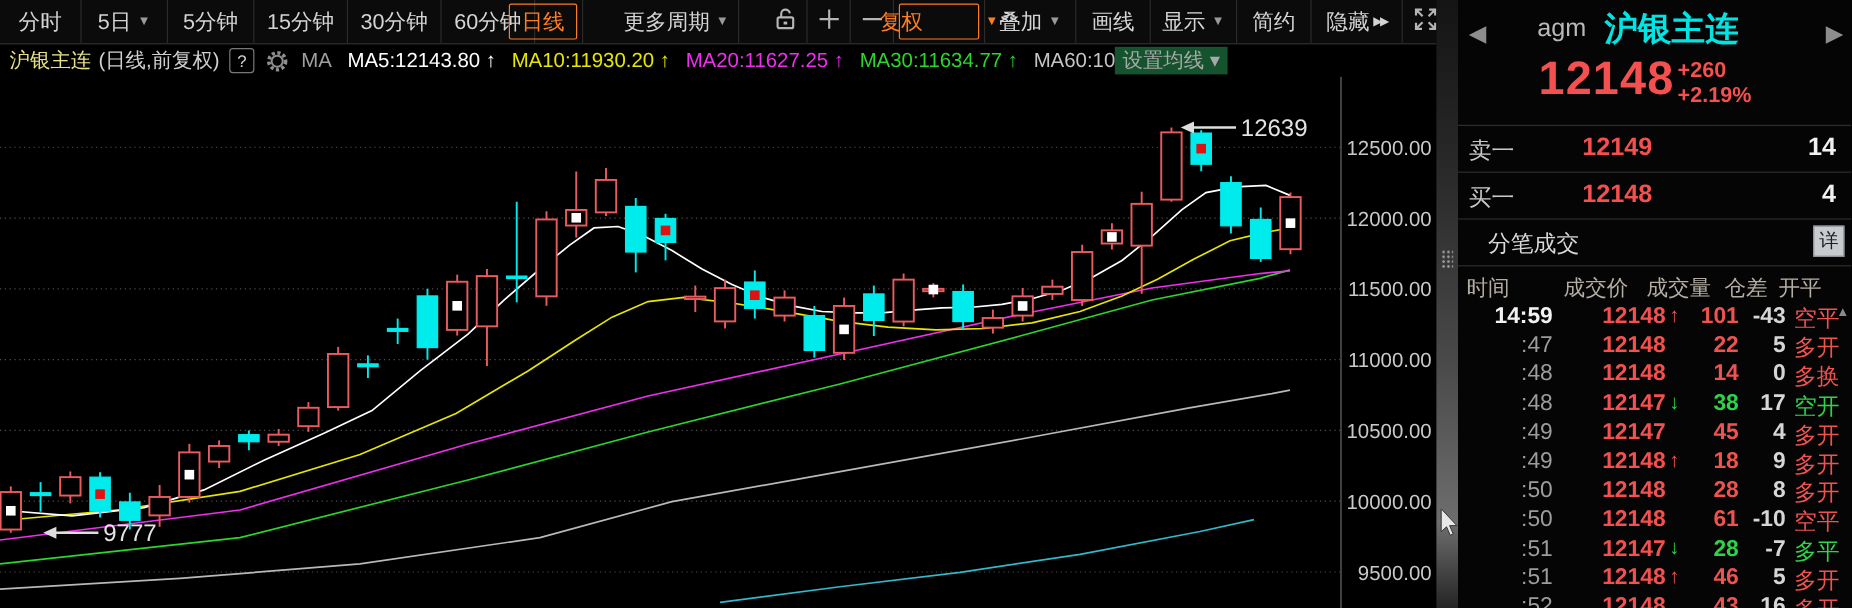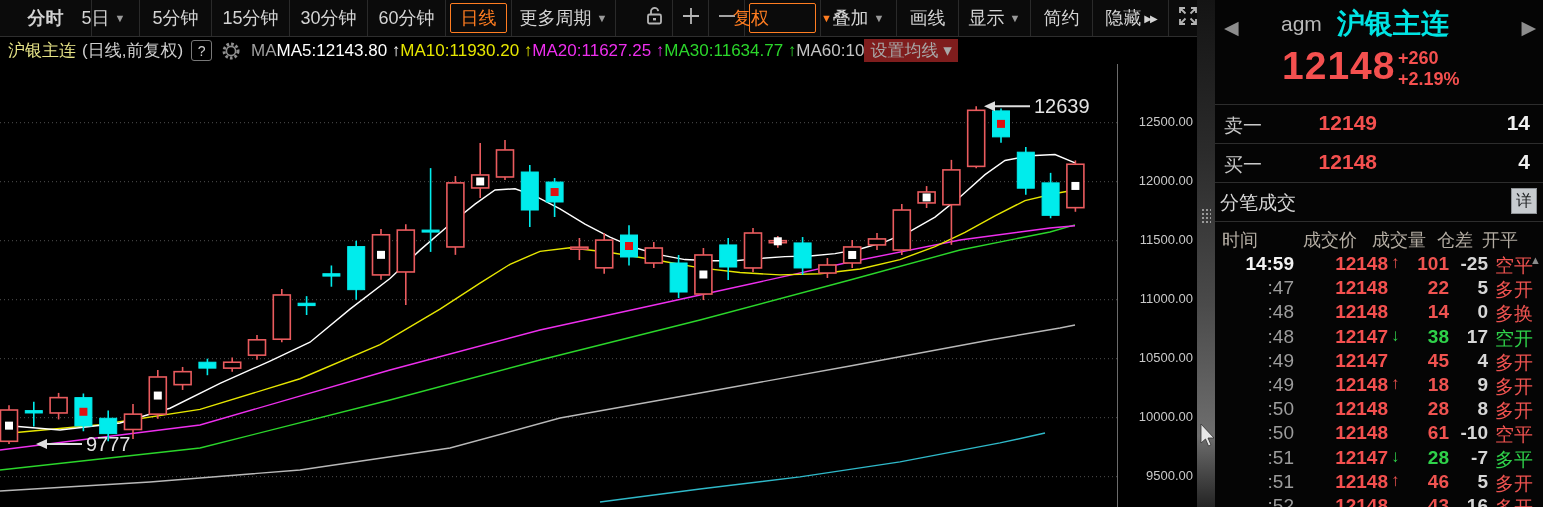--- a/index.html
+++ b/index.html
@@ -20,88 +20,88 @@
 
   
   #legend { position:absolute; left:0; top:37px; width:1197px; height:27px; display:flex; align-items:center; font-size:17px; }
   #legend > * { flex:0 0 auto; }
   .lg-symbol { color:#e6e387; margin-left:8px; }
   .lg-params { color:#cfcfcf; margin-left:6px; }
   .lg-help { width:21px; height:21px; border:1px solid #787878; border-radius:3px; color:#cfcfcf;
              display:flex; align-items:center; justify-content:center; font-size:14px; margin-left:8px; cursor:pointer; }
   .lg-gear { margin-left:9px; cursor:pointer; display:flex; }
   .lg-ma { color:#9f9f9f; margin-left:10px; }
-  .lg-item { white-space:nowrap; }
-  .lg-set { color:#a8a8a8; background:#7f1d1d; padding:0 6px; cursor:pointer; white-space:nowrap; }
+  .lg-item { margin-left:13px; white-space:nowrap; }
+  .lg-set { color:#a8a8a8; background:#14532d; padding:0 6px; cursor:pointer; white-space:nowrap; }
 
   
   #chart { position:absolute; left:0; top:64px; cursor:crosshair; }
   #vaxis-line { position:absolute; left:1117px; top:64px; width:1px; height:443px; background:#6b6b6b; }
-  .axis-label { position:absolute; width:72px; left:1121px; text-align:right; color:#c9c9c9; font-size:13px; }
+  .axis-label { position:absolute; width:72px; left:1121px; text-align:right; color:#c9c9c9; font-size:17px; }
 
   
   #splitter { position:absolute; left:1197px; top:0; width:18px; height:507px; cursor:col-resize;
               background:linear-gradient(180deg,#141414 0%,#2b2b2b 30%,#4a4a4a 60%,#6e6e6e 86%,#242424 100%); }
   #grip { position:absolute; left:4px; top:208px; width:10px; height:16px;
           background-image:radial-gradient(#9a9a9a 1px, transparent 1.2px); background-size:4px 4px; }
 
   
   #panel { position:absolute; left:1215px; top:0; width:328px; height:507px; background:#050505; }
   .pdiv { position:absolute; left:0; width:328px; height:1px; background:#2d2d2d; }
   #nav-left,#nav-right { position:absolute; top:16px; color:#8d8d8d; font-size:19px; cursor:pointer; }
   #nav-left { left:9px; } #nav-right { right:7px; }
   #sym-code { position:absolute; left:66px; top:12px; color:#b9b9b9; font-size:21px; }
   #sym-name { position:absolute; left:122px; top:5px; color:#00e4e4; font-size:28px; font-weight:bold; }
   #last-price { position:absolute; left:67px; top:44px; color:#f4504f; font-size:39px; font-weight:bold; letter-spacing:1px; }
   #chg-box { position:absolute; left:183px; top:48px; color:#f4504f; font-size:18px; font-weight:bold; line-height:21px; }
   .qrow { position:absolute; left:0; width:328px; height:38px; }
   .q-label { position:absolute; left:9px; top:8px; color:#c9c9c9; font-size:19px; }
   .q-price { position:absolute; right:166px; top:6px; color:#f4504f; font-size:21px; font-weight:bold; }
   .q-size  { position:absolute; right:13px; top:6px; color:#f0f0f0; font-size:21px; font-weight:bold; }
-  #tick-title { position:absolute; left:5px; top:190px; color:#d8d8d8; font-size:19px; }
+  #tick-title { position:absolute; left:25px; top:190px; color:#d8d8d8; font-size:19px; }
   #detail-btn { position:absolute; right:6px; top:188px; width:26px; height:26px; background:#c7cbcf; border:1px solid #8e9296;
                 color:#1c1e20; font-size:16px; display:flex; align-items:center; justify-content:center; cursor:pointer; }
   .th { position:absolute; top:228px; color:#b4ada3; font-size:18px;text-align:right; }
   .trow { position:absolute; left:0; width:328px; height:24px; font-size:19px; font-weight:bold; }
   .t-time { position:absolute; right:249px; top:1px; color:#9c9c9c; font-weight:normal; }
   .t-time.first { color:#f2f2f2; font-weight:bold; }
   .t-price { position:absolute; right:155px; top:1px; color:#f4504f; }
   .t-arr { position:absolute; left:176px; top:1px; font-size:17px; }
   .t-vol { position:absolute; right:94px; top:1px; }
   .t-diff { position:absolute; right:55px; top:1px; color:#d6d6d6; }
   .t-flag { position:absolute; left:280px; top:1px; font-weight:normal; }
   #list-up { position:absolute; right:2px; top:254px; color:#8a8a8a; font-size:11px; }
   
   #cursor { position:absolute; left:1200px; top:424px; }
 </style>
 </head>
 <body>
 
 <div id="app">
   <div id="toolbar">
-      <div class="tbtn" style="left: 0px; width: 92px; font-weight: bold;">
+      <div class="tbtn" style="left: 0px; width: 68px;">
         <span>分时</span>
       </div>
       <div class="tbtn" style="left: 68px; width: 72px;">
         <span>5日</span>
         <span class="caret">▼</span>
       </div>
       <div class="tbtn" style="left: 140px; width: 72px;">
         <span>5分钟</span>
       </div>
       <div class="tbtn" style="left: 212px; width: 78px;">
         <span>15分钟</span>
       </div>
       <div class="tbtn" style="left: 290px; width: 78px;">
         <span>30分钟</span>
       </div>
       <div class="tbtn" style="left: 368px; width: 78px;">
         <span>60分钟</span>
       </div>
-      <div class="tbtn sel" style="left: 446px; width: 66px; text-align: center;">
+      <div class="tbtn sel" style="left: 420px; width: 66px; text-align: center;">
         <span class="selbox"></span>
         <span>日线</span>
       </div>
       <div class="tbtn" style="left: 512px; width: 104px;">
         <span>更多周期</span>
         <span class="caret">▼</span>
       </div>
       <div class="tbtn" style="left: 637px; width: 36px;">
         <span><svg width="22" height="22" viewBox="0 0 22 22">
             <rect x="4" y="9.5" width="13" height="9" rx="1.5" class="ticon"></rect>
@@ -337,21 +337,21 @@
         <div class="th" style="left: 157px;">成交量</div>
         <div class="th" style="left: 222px;">仓差</div>
         <div class="th" style="left: 267px;">开平</div>
       </div>
     <div id="tbody">
         <div class="trow" style="top: 252px; text-align: center;">
           <span class="t-time first">14:59</span>
           <span class="t-price">12148</span>
           <span class="t-arr" style="color:#ef5350">↑</span>
           <span class="t-vol" style="color:#ef5350">101</span>
-          <span class="t-diff">-25</span>
+          <span class="t-diff">-43</span>
           <span class="t-flag" style="color:#ef5350">空平</span>
         </div>
         <div class="trow" style="top: 276.2px;">
           <span class="t-time">:47</span>
           <span class="t-price">12148</span>
           <span class="t-vol" style="color:#ef5350">22</span>
           <span class="t-diff">5</span>
           <span class="t-flag" style="color:#ef5350">多开</span>
         </div>
         <div class="trow" style="top: 300.4px;">

